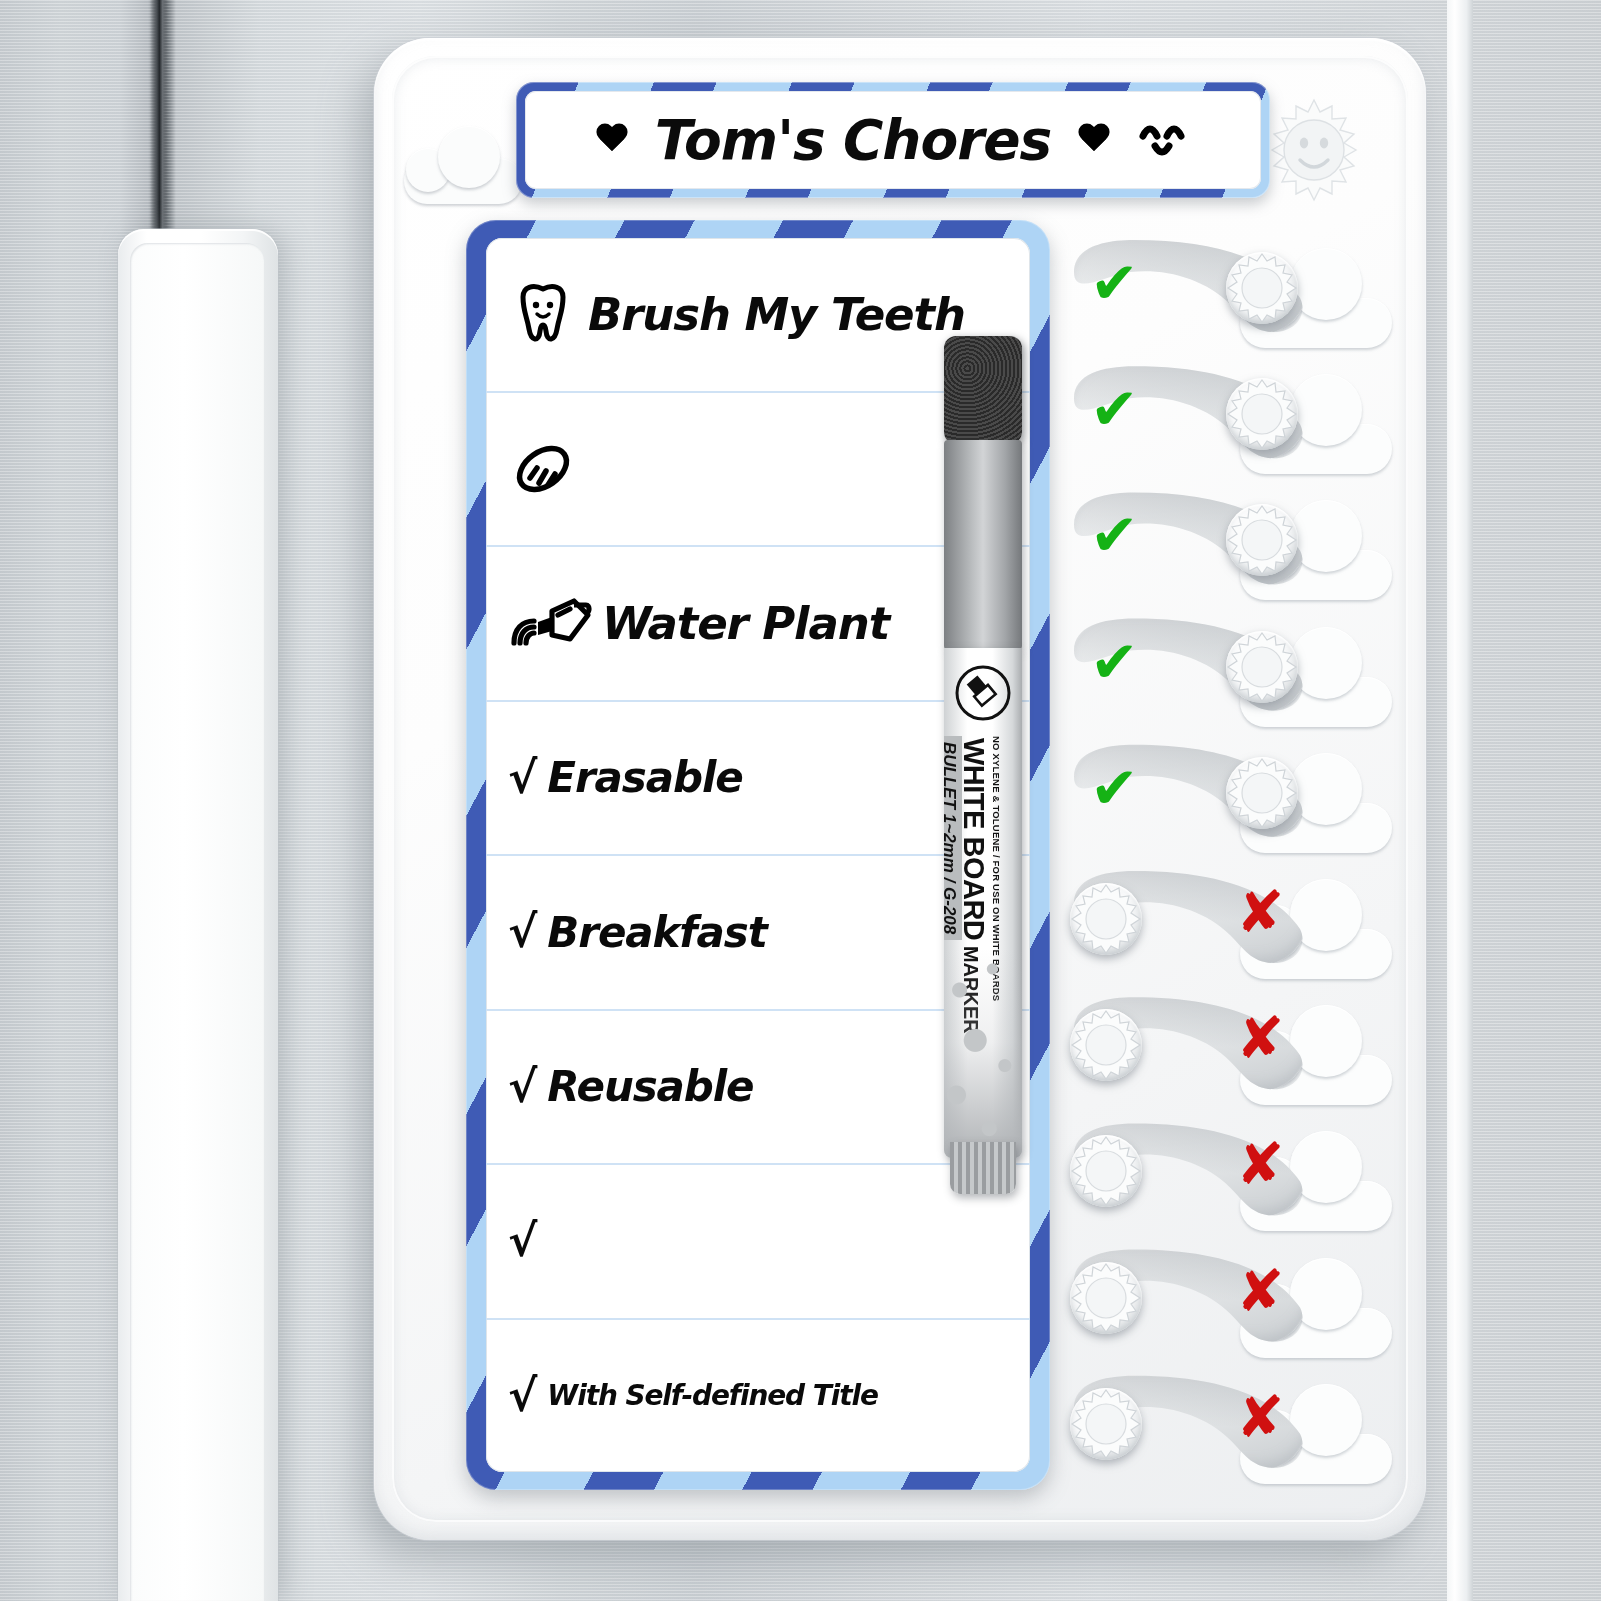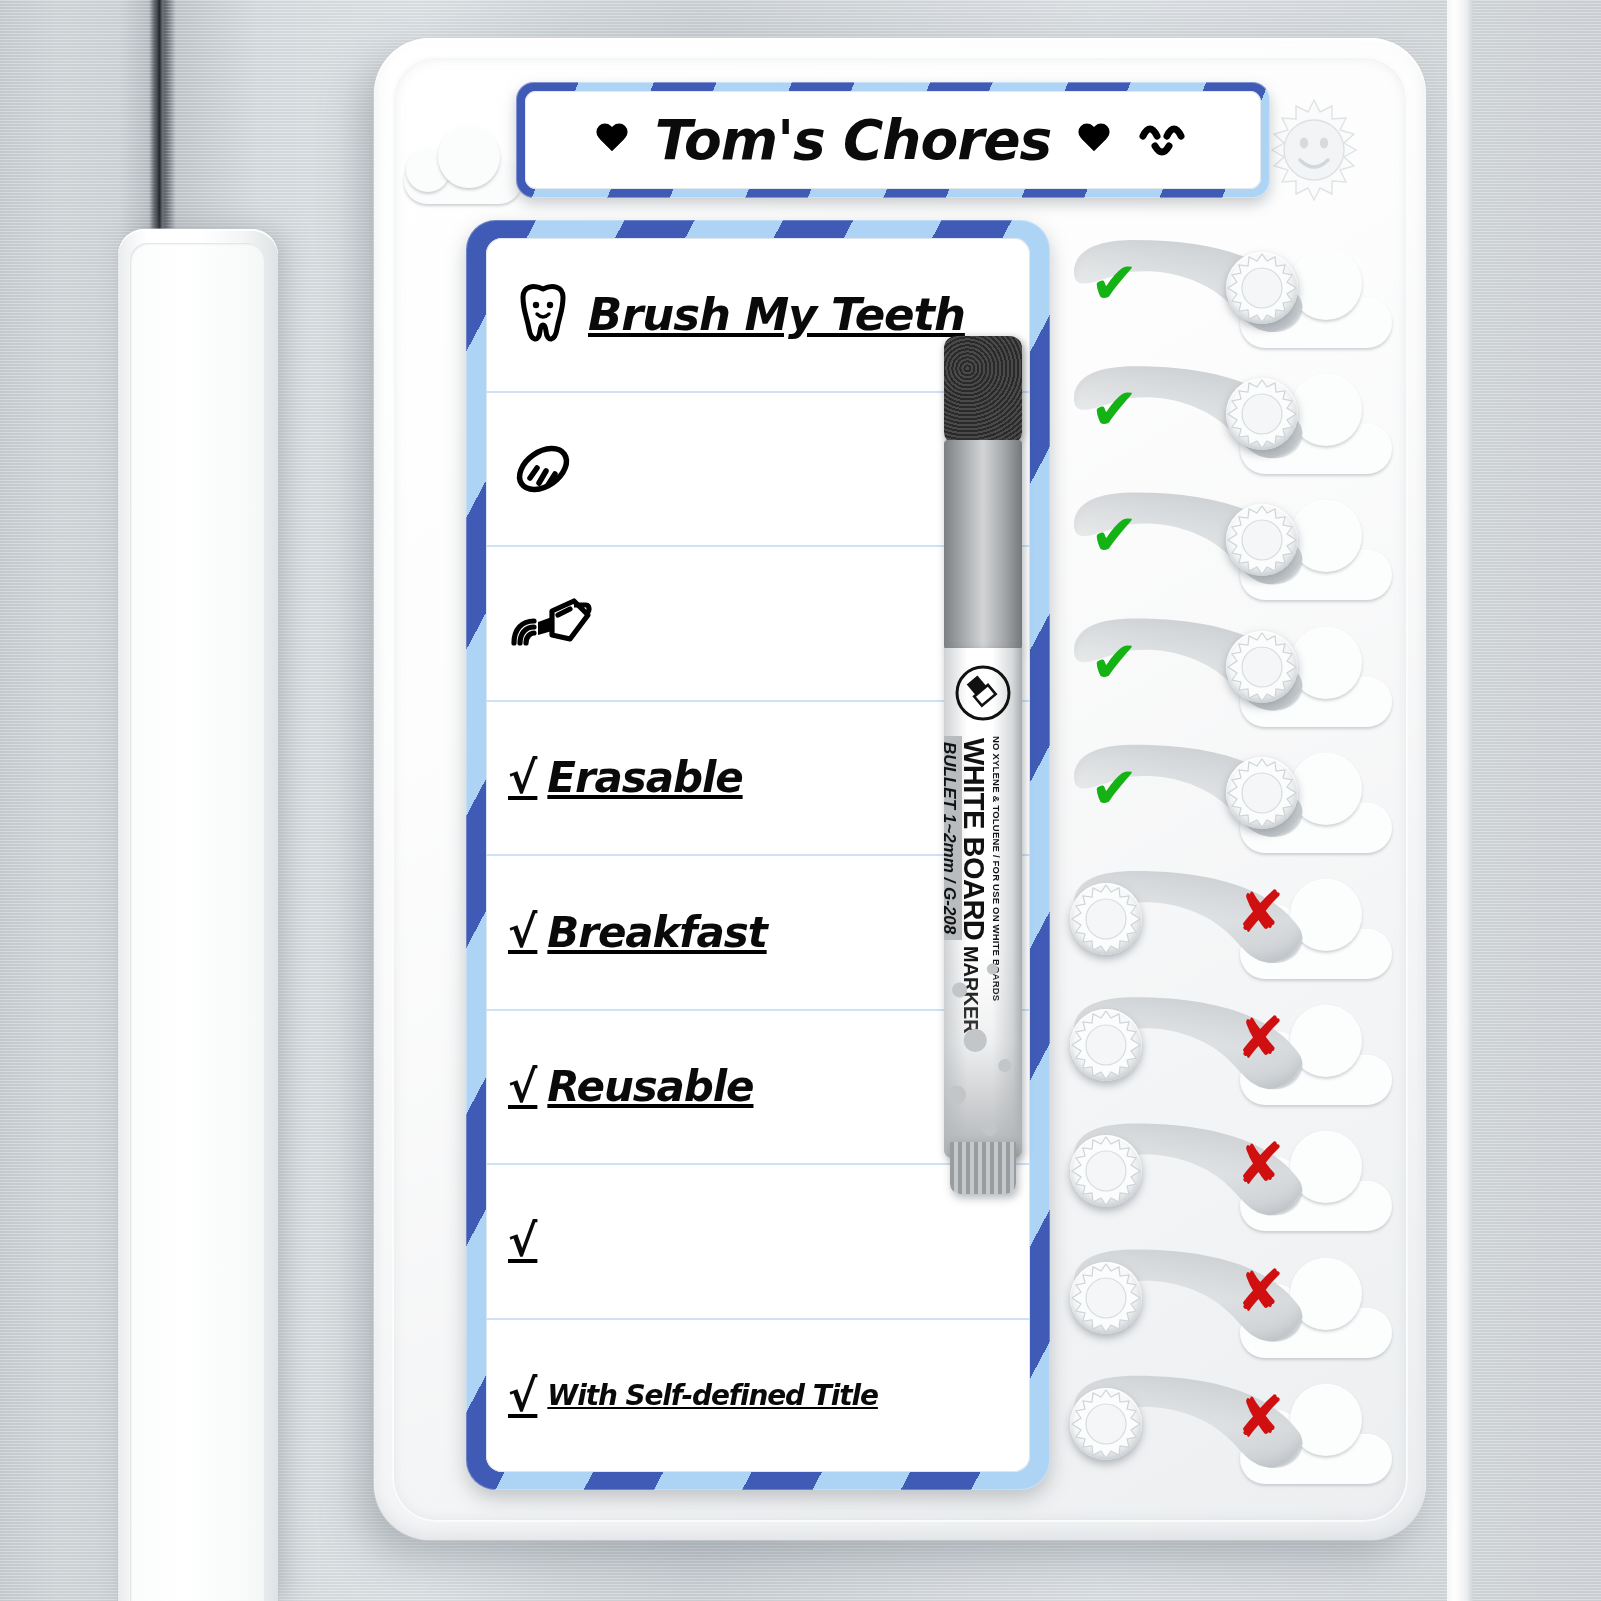--- a/index.html
+++ b/index.html
@@ -81,21 +81,21 @@
   
   #list-panel{position:absolute;left:92px;top:182px;width:584px;height:1270px;
     border-radius:30px;overflow:hidden;
     background:repeating-linear-gradient(118deg,
       #3f5bb5 0px,#3f5bb5 62px,
       #aed4f5 62px,#aed4f5 140px);
     box-shadow:0 8px 20px rgba(118,126,134,.42), inset 0 0 0 1px rgba(255,255,255,.25);
   }
   #list-face{position:absolute;left:20px;top:18px;right:20px;bottom:18px;background:#ffffff;
     border-radius:16px;overflow:hidden;box-shadow:inset 0 0 0 1px rgba(220,226,232,.9);
-    display:flex;flex-direction:column;text-decoration:underline;}
+    display:flex;flex-direction:column;}
   .row{flex:1 1 0;display:flex;align-items:center;padding:0 0 0 22px;position:relative;min-height:0;}
   .row + .row{border-top:2px solid #cfe2f5;}
   .row-icon{width:70px;flex:0 0 70px;display:flex;align-items:center;justify-content:center;}
   .row-check{font-size:44px;font-weight:bold;color:#0a0a0a;margin-right:10px;
     font-family:"DejaVu Sans", sans-serif;line-height:1;}
   .row-label{font-family:"DejaVu Sans", sans-serif;font-style:italic;font-weight:bold;
     color:#0a0a0a;font-size:45px;letter-spacing:-1.1px;white-space:nowrap;}
   .row.feature .row-label{font-size:42px;}
   .row.feature.small .row-label{font-size:28px;}
 
@@ -221,20 +221,21 @@
                 <path d="M12 48 C12 38 18 32 26 32"></path>
                 <path d="M18 48 C18 42 22 38 26 38"></path>
             </g>
             <path d="M30 27 L44 22 L44 36 L30 40 Z" fill="#000"></path>
             <path d="M44 16 L66 6 L80 20 L62 44 L44 40 Z" fill="none" stroke="#000" stroke-width="5.2" stroke-linejoin="round"></path>
             <path d="M66 10 L78 10 C82 10 82 18 78 18" fill="none" stroke="#000" stroke-width="5.2"></path>
             <path d="M50 20 L62 14" stroke="#000" stroke-width="5.2" stroke-linecap="round"></path>
           </svg>
         </span>
         <span class="row-check"></span>
+        <span class="row-label">Water Plant</span>
       </div>
 
       <div class="row feature">
         <span class="row-check">√</span>
         <span class="row-label">Erasable</span>
       </div>
       <div class="row feature">
         <span class="row-check">√</span>
         <span class="row-label">Breakfast</span>
       </div>

